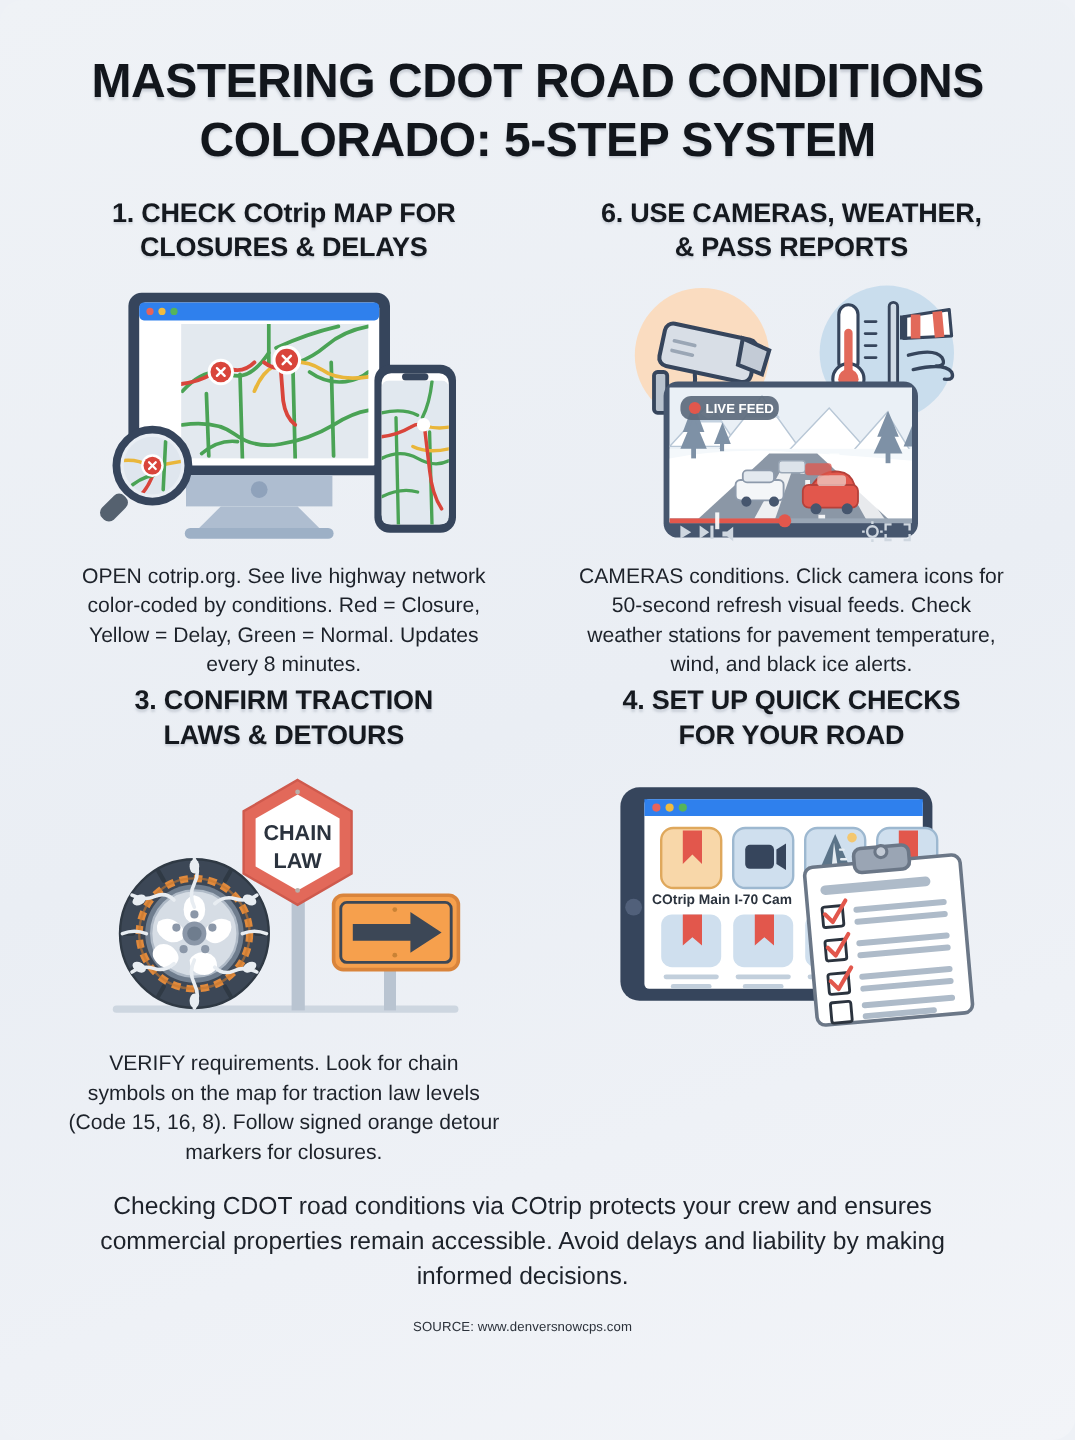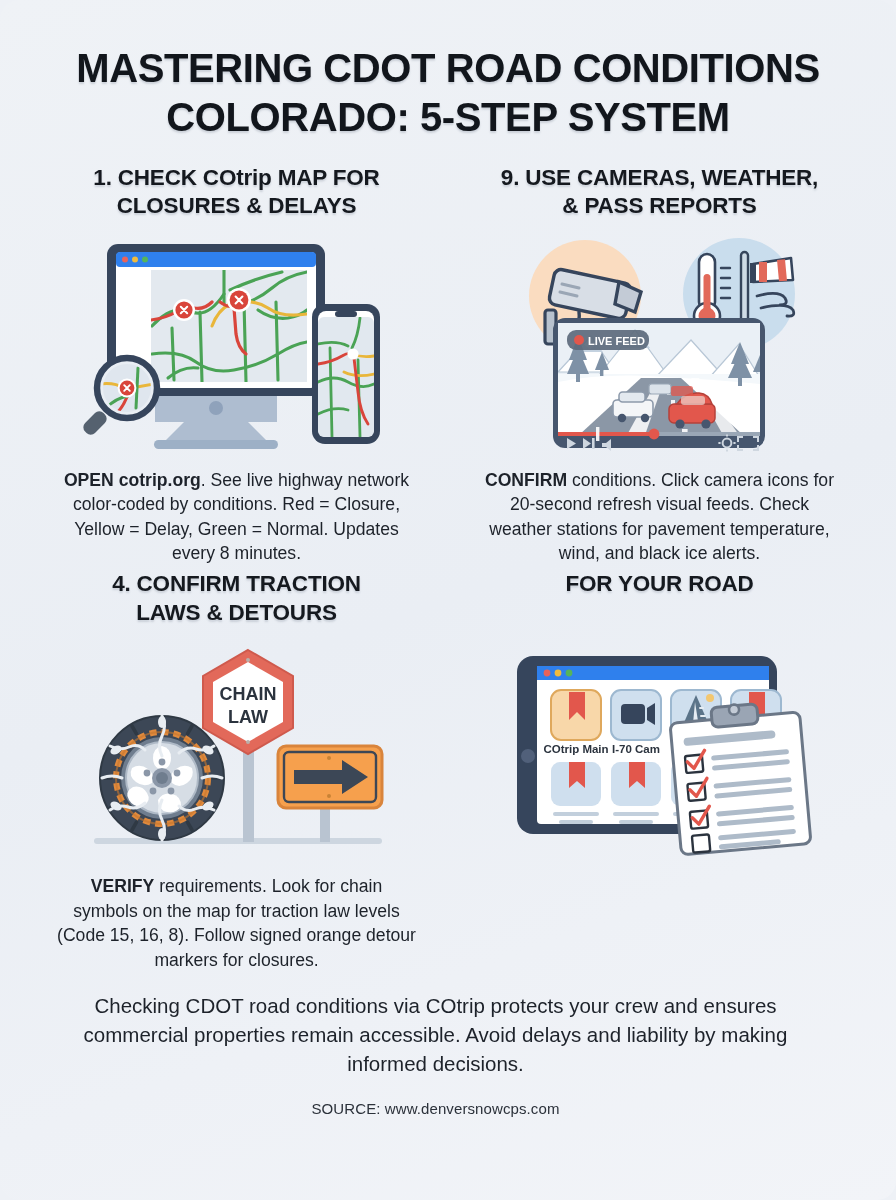--- a/index.html
+++ b/index.html
@@ -57,32 +57,32 @@
   }
   .art svg { display: block; width: 100%; height: 100%; }
   .step-body {
     font-size: 17.6px;
     line-height: 1.40;
     color: #1d222a;
     text-align: center;
     padding: 14px 6px 0 6px;
     max-width: 372px;
   }
-  .step-body b { font-weight: bold; }
+  .step-body b { font-weight: normal; }
 
   
   .footer { padding: 18px 95px 0 70px; text-align: center; }
   .footer-text {
     font-size: 20.5px;
     line-height: 1.42;
     color: #1d222a;
   }
   .source {
     margin-top: 22px;
-    font-size: 15px;
+    font-size: 11px;
     color: #2b313a;
     letter-spacing: 0.1px;
   }
 </style>
 </head>
 <body>
 
 <div class="page">
 
   <div class="title-block">
@@ -213,21 +213,21 @@
           </g>
         </svg>
       </div>
       <div class="step-body">
         <b>OPEN cotrip.org</b><span>. See live highway network color-coded by conditions. Red = Closure, Yellow = Delay, Green = Normal. Updates every 8 minutes.</span>
       </div>
     </div>
 
     <div class="step">
       <div class="step-head">
-        <div>9. USE CAMERAS, WEATHER,</div>
+        <div>6. USE CAMERAS, WEATHER,</div>
         <div>&amp; PASS REPORTS</div>
       </div>
       <div class="art">
         <svg viewBox="0 0 330 222" xmlns="http://www.w3.org/2000/svg">
 
           <circle cx="90" cy="64" r="56" fill="#fadcc0"></circle>
           <g>
             <rect x="56" y="44" width="78" height="36" rx="7" fill="#d8dee6" stroke="#36455c" stroke-width="3.4" transform="rotate(12 95 62)"></rect>
             <path d="M124 50 L146 60 L140 80 L120 72 Z" fill="#c3cbd6" stroke="#36455c" stroke-width="3.4"></path>
             <path d="M67 52 L84 56 M65 60 L82 64" stroke="#9aa6b5" stroke-width="3" stroke-linecap="round"></path>
@@ -331,27 +331,27 @@
             </g>
             <g fill="none" stroke="#cfd7e0" stroke-width="2">
               <circle cx="232" cy="211" r="4.4"></circle>
               <path d="M232 204.6 l0 -2.2 M232 217.4 l0 2.2 M225.6 211 l-2.2 0 M238.4 211 l2.2 0"></path>
               <path d="M248 205 l-5 0 l0 5 M258 205 l5 0 l0 5 M248 218 l-5 0 l0 -5 M258 218 l5 0 l0 -5"></path>
             </g>
           </g>
         </svg>
       </div>
       <div class="step-body">
-        <b>CONFIRM</b><span> conditions. Click camera icons for 20-second refresh visual feeds. Check weather stations for pavement temperature, wind, and black ice alerts.</span>
+        <b>CAMERAS</b><span> conditions. Click camera icons for 50-second refresh visual feeds. Check weather stations for pavement temperature, wind, and black ice alerts.</span>
       </div>
     </div>
 
     <div class="step">
       <div class="step-head">
-        <div>4. CONFIRM TRACTION</div>
+        <div>3. CONFIRM TRACTION</div>
         <div>LAWS &amp; DETOURS</div>
       </div>
       <div class="art">
         <svg viewBox="0 0 330 222" xmlns="http://www.w3.org/2000/svg">
 
           <rect x="22" y="200" width="288" height="6" rx="3" fill="#cdd6e0"></rect>
 
           <g>
             <rect x="171" y="112" width="11" height="92" fill="#b9c4d1"></rect>
             <path d="M176 12 L221 38 L221 90 L176 116 L131 90 L131 38 Z" fill="#e2695a"></path>
@@ -434,20 +434,21 @@
           </g>
         </svg>
       </div>
       <div class="step-body">
         <b>VERIFY</b><span> requirements. Look for chain symbols on the map for traction law levels (Code 15, 16, 8). Follow signed orange detour markers for closures.</span>
       </div>
     </div>
 
     <div class="step">
       <div class="step-head">
+        <div>4. SET UP QUICK CHECKS</div>
         <div>FOR YOUR ROAD</div>
       </div>
       <div class="art">
         <svg viewBox="0 0 330 222" xmlns="http://www.w3.org/2000/svg">
 
           <g>
             <rect x="22" y="18" width="260" height="178" rx="16" fill="#36455c"></rect>
             <rect x="42" y="28" width="232" height="158" rx="4" fill="#ffffff"></rect>
             <rect x="42" y="28" width="232" height="14" fill="#2f80ed"></rect>
             <circle cx="52" cy="35" r="3.4" fill="#e8635a"></circle>

